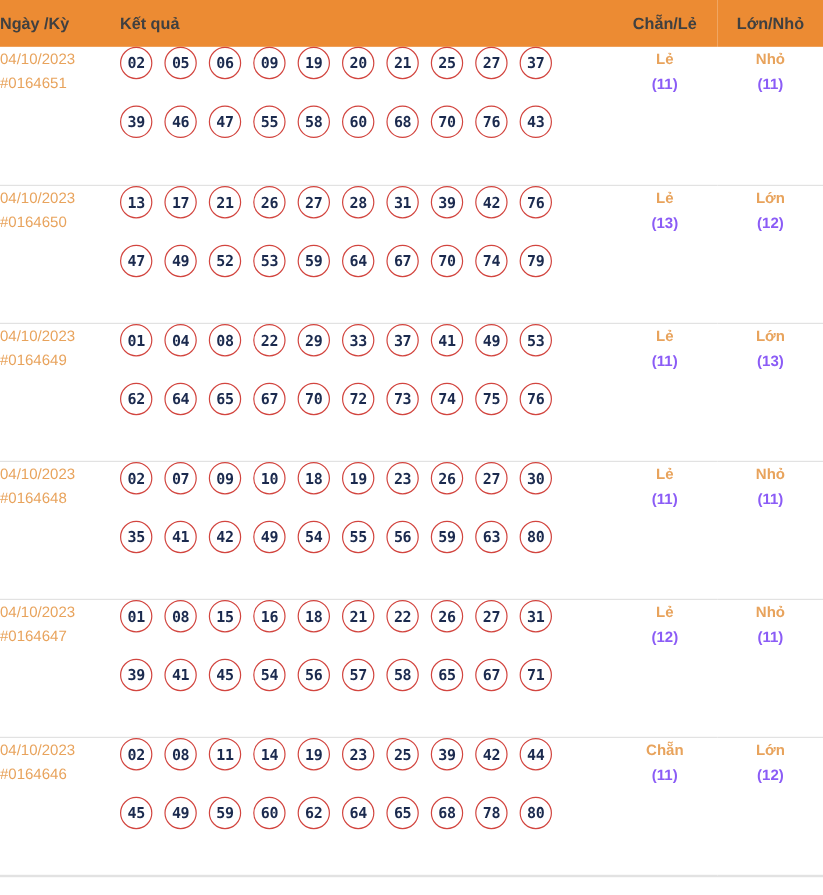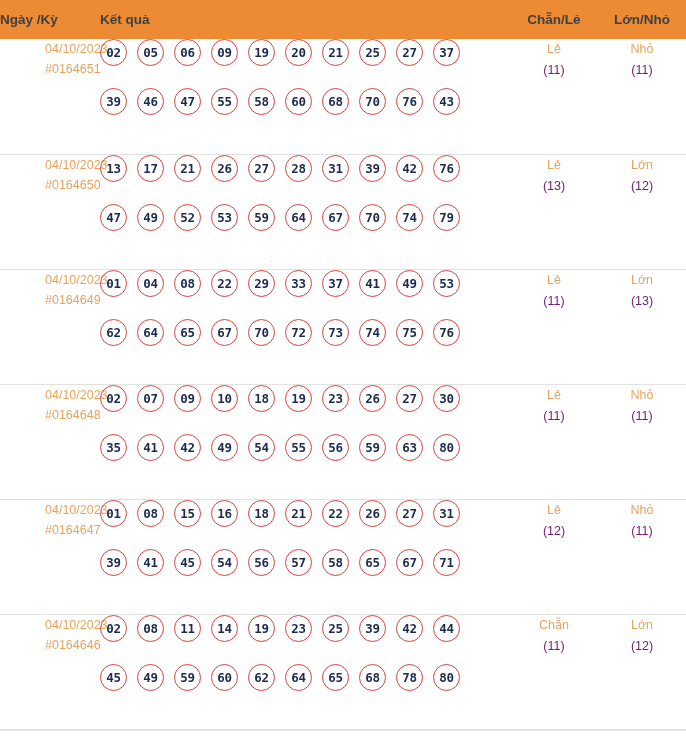--- a/index.html
+++ b/index.html
@@ -53,21 +53,20 @@
     padding-left: 12px;
     padding-top: 16px;
     color: #e8a35c;
     font-size: 12.5px;
     line-height: 20px;
     white-space: nowrap;
   }
   .cell-date .date-line,
   .cell-date .period-line {
     display: block;
-    padding-left: 45px;
   }
 
   .cell-result {
     padding-left: 8px;
     padding-top: 10px;
     margin-top: 16px;
   }
   .ball-row {
     display: block;
     height: 49px;
@@ -89,23 +88,24 @@
     font-weight: bold;
     letter-spacing: -0.3px;
   }
 
   .cell-oe, .cell-bs {
     text-align: center;
     padding-top: 16px;
     color: #e8a35c;
     font-size: 12.5px;
     line-height: 21px;
+    font-weight: bold;
   }
   .cell-oe .tag-word, .cell-bs .tag-word { display: block; }
-  .cell-oe .tag-count, .cell-bs .tag-count { display: block; color: #701a75; }
+  .cell-oe .tag-count, .cell-bs .tag-count { display: block; color: #8b5cf6; }
 
   .table-foot-line {
     width: 686px;
     height: 1px;
     background: #e2e2e2;
   }
 </style>
 </head>
 <body>
 

